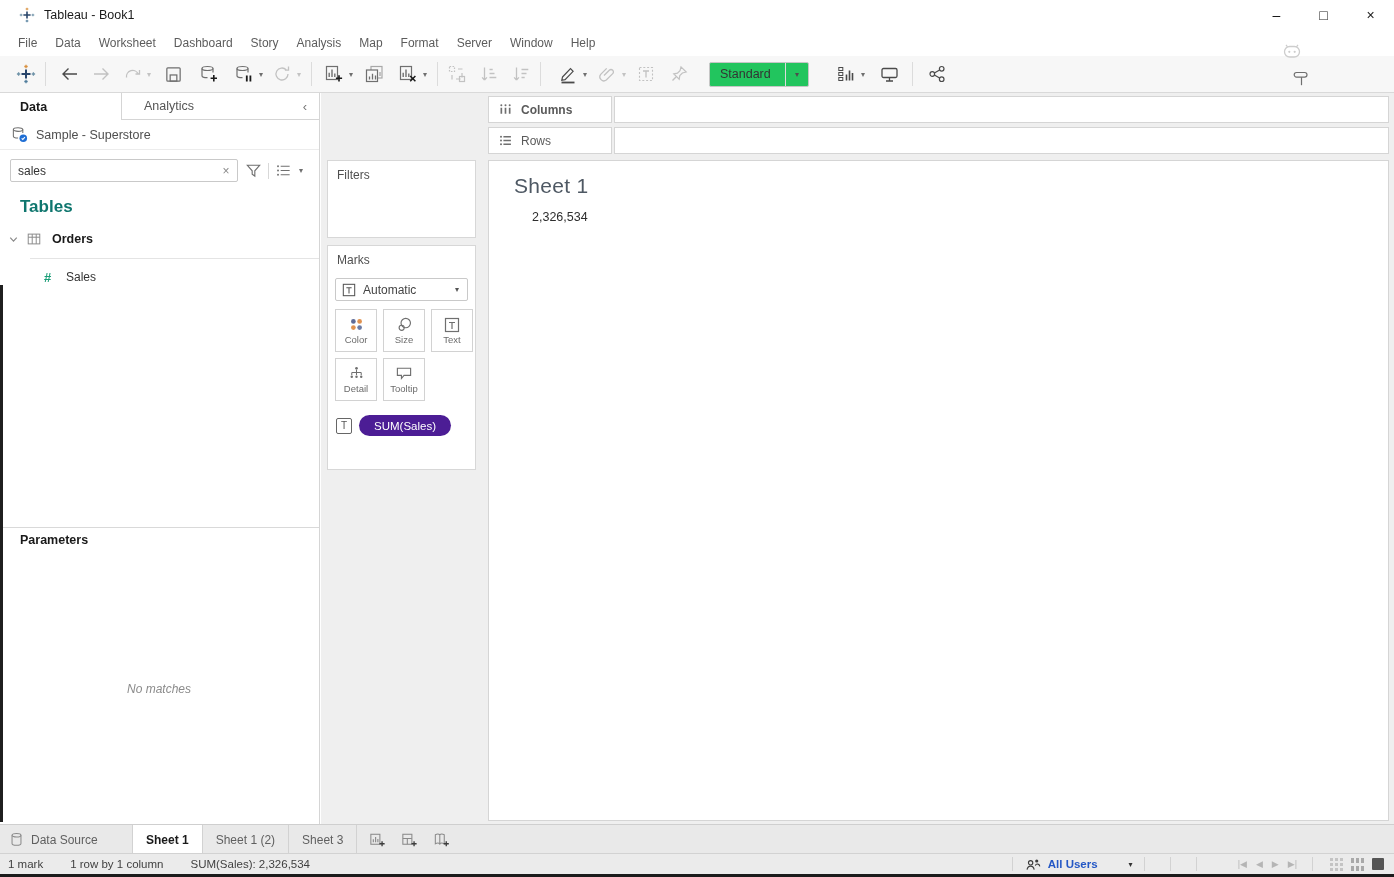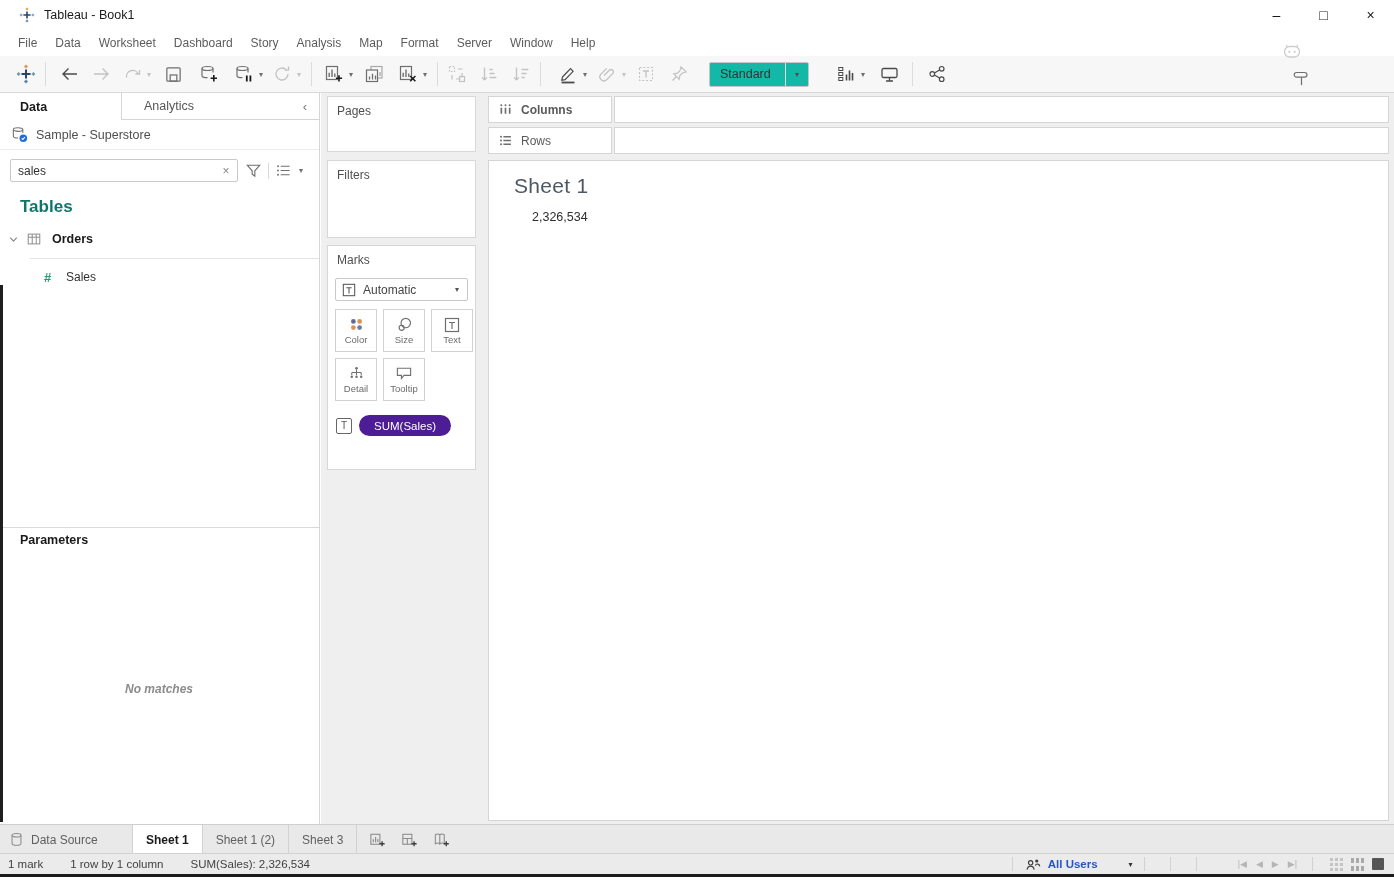--- a/index.html
+++ b/index.html
@@ -17,21 +17,21 @@
   
   .menubar { position:absolute; left:0; top:30px; right:0; height:26px; background:#fff; display:flex; align-items:center; padding-left:9px; }
   .menu-item { padding:0 9px; font-size:12px; color:#5c5c5c; }
 
   
   .toolbar { position:absolute; left:0; top:56px; right:0; height:37px; background:#f7f7f7; border-bottom:1px solid #d9d9d9; display:flex; align-items:center; }
   .tbi { display:flex; align-items:center; justify-content:center; width:24px; height:28px; }
   .tb-sep { width:1px; height:24px; background:#dcdcdc; margin:0 7px; }
   .caret { font-size:8px; color:#6f6f6f; width:10px; text-align:center; }
   .caret.dis { color:#c3c3c3; }
-  .fit-select { display:flex; align-items:center; width:100px; height:25px; background:#14b8a6; border:1px solid #c6c6c6; border-radius:2px; margin-left:18px; }
+  .fit-select { display:flex; align-items:center; width:100px; height:25px; background:#22c55e; border:1px solid #c6c6c6; border-radius:2px; margin-left:18px; }
   .fit-label { flex:1; padding-left:10px; font-size:12.5px; color:#333; }
   .fit-caret { width:23px; height:100%; border-left:1px solid #dcdcdc; display:flex; align-items:center; justify-content:center; font-size:8px; color:#4d4d4d; }
   .showme { display:flex; align-items:center; gap:8px; margin:0 17px 0 20px; }
   .showme-label { font-size:12.5px; color:#1f1f1f; }
   .tb-right { margin-left:auto; display:flex; align-items:flex-start;flex-direction:column; }
 
   
   .left-pane { position:absolute; left:0; top:93px; width:320px; bottom:53px; background:#fff; border-right:1px solid #d5d5d5; }
   .dp-tabs { height:27px; display:flex; }
   .dp-tab-data { width:122px; display:flex; align-items:center; padding-left:20px; font-weight:bold; font-size:12.5px; color:#1a1a1a; border-right:1px solid #d5d5d5; background:#fff; }
@@ -47,21 +47,21 @@
   .s-sep { width:1px; height:16px; background:#d8d8d8; margin:0 6px; }
   .tables-label { margin:15px 0 0 20px; font-weight:bold; font-size:17px; color:#0f766e; }
   .orders-row { margin-top:11px; height:22px; display:flex; align-items:center; gap:6px; padding-left:7px; }
   .orders-label { font-size:12.5px; font-weight:bold; color:#1a1a1a; margin-left:4px; }
   .field-sep { margin:8px 0 0 30px; height:1px; background:#e4e4e4; }
   .sales-row { margin-top:8px; height:20px; display:flex; align-items:center; padding-left:44px; }
   .hash { font-size:13px; font-weight:bold; width:22px; }
   .sales-label { font-size:12px; color:#333; }
   .param-divider { position:absolute; left:0; right:0; top:434px; height:1px; background:#d9d9d9; }
   .param-label { position:absolute; left:20px; top:440px; font-weight:bold; font-size:12.5px; color:#1a1a1a; }
-  .no-matches { position:absolute; left:0; width:318px; top:589px; text-align:center; font-style:italic; font-size:12px; color:#8b8b8b;font-weight:bold; }
+  .no-matches { position:absolute; left:0; width:318px; top:589px; text-align:center; font-style:italic; font-size:12px; color:#8b8b8b; }
 
   
   .cards-col { position:absolute; left:321px; top:93px; width:161px; bottom:53px; background:#efefef; }
   .card { position:absolute; left:6px; width:149px; background:#fff; border:1px solid #d7d7d7; }
   .card-pages { top:3px; height:56px; }
   .card-filters { top:67px; height:78px; }
   .card-marks { top:152px; height:225px; }
   .card-label { margin:7px 0 0 9px; font-size:12px; color:#4f4f4f; }
   .mark-type { margin:11px auto 0; width:133px; height:23px; border:1px solid #c9c9c9; border-radius:2px; display:flex; align-items:center; background:#fff; }
   .mark-type-label { flex:1; margin-left:7px; font-size:12px; color:#444; }
@@ -381,23 +381,20 @@
     <div class="sales-row">
       <span class="hash" style="color:#1b9e78">#</span>
       <span class="sales-label">Sales</span>
     </div>
     <div class="param-divider"></div>
     <div class="param-label">Parameters</div>
     <div class="no-matches">No matches</div>
   </div>
 
   <div class="cards-col">
-    <div class="card card-pages">
-      <div class="card-label">Pages</div>
-    </div>
     <div class="card card-filters">
       <div class="card-label">Filters</div>
     </div>
     <div class="card card-marks">
       <div class="card-label">Marks</div>
       <div class="mark-type">
         <span class="mt-icon">
           <svg width="14" height="14" viewBox="0 0 16 16" fill="none">
               <rect x="1.5" y="1.5" width="13" height="13" stroke="#555" stroke-width="1.2"></rect>
               <path d="M5 5.5h6M8 5.5V12" stroke="#555" stroke-width="1.2"></path>

